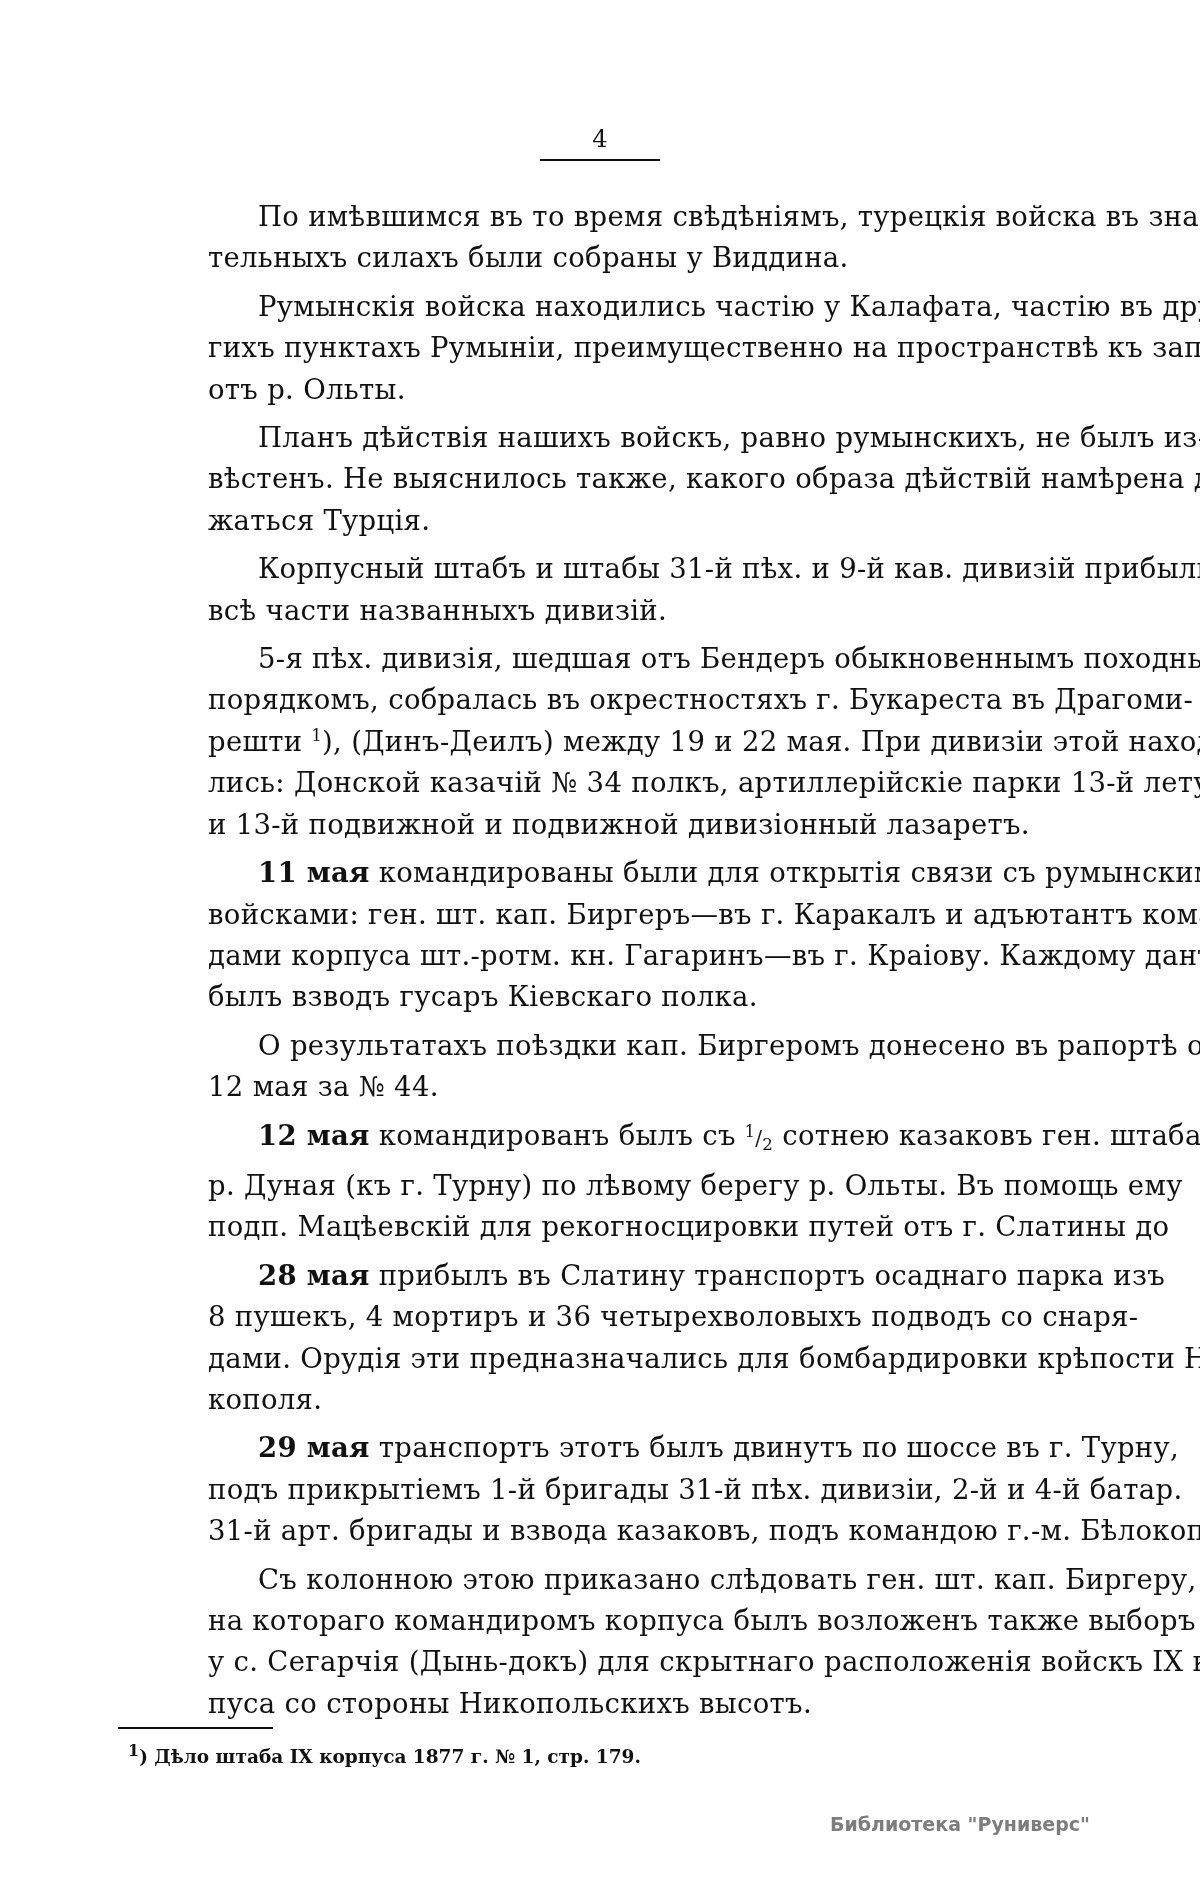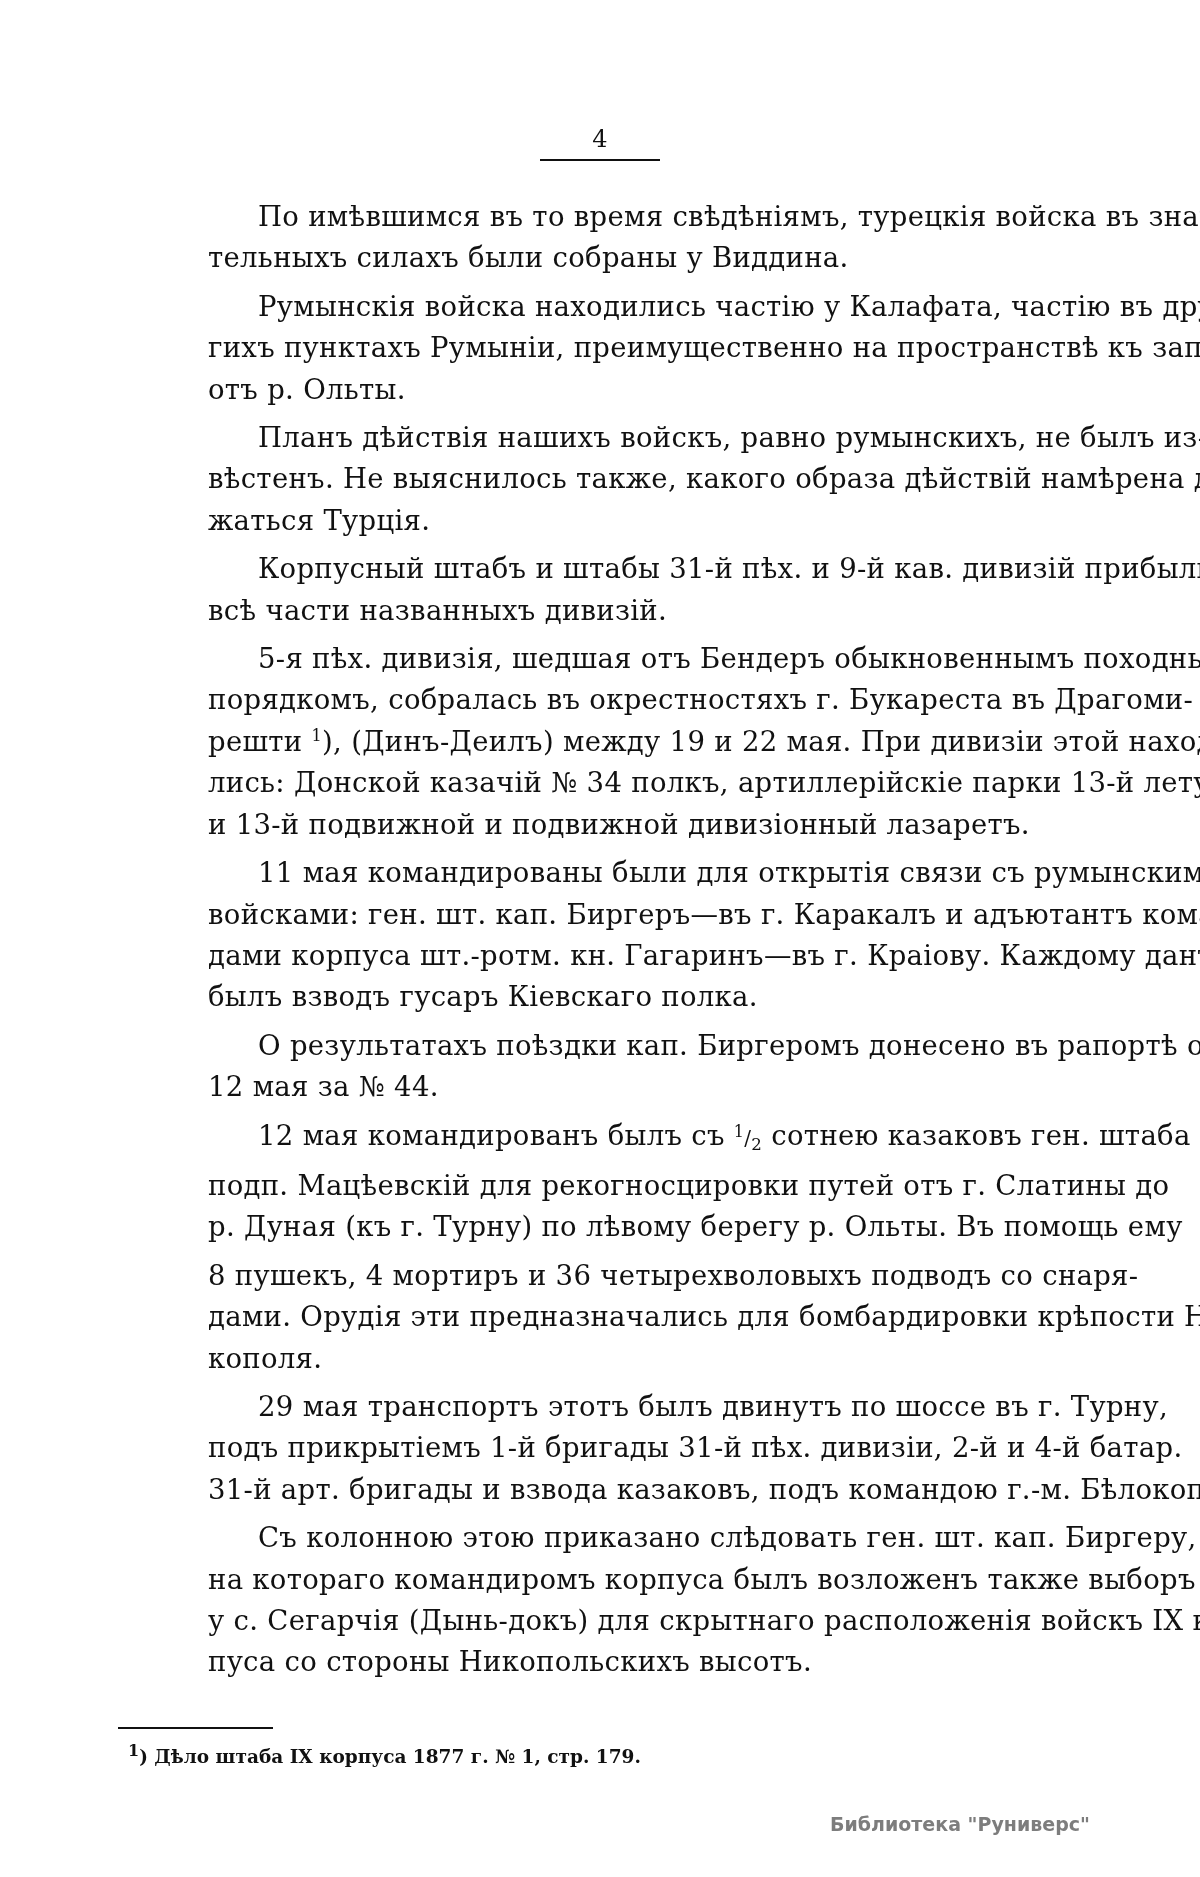--- a/index.html
+++ b/index.html
@@ -53,21 +53,21 @@
       text-align-last: justify;
       white-space: nowrap;
     }
     .line.last {
       text-align-last: left;
     }
     .line.first {
       padding-left: 50px;
     }
     .b {
-      font-weight: normal;
+      font-weight: bold;
     }
     .i {
     }
     sup {
       font-size: 16px;
       line-height: 0;
       vertical-align: super;
     }
     .frac {
       font-size: 20px;
@@ -145,25 +145,26 @@
     <span class="line last">былъ взводъ гусаръ Кіевскаго полка.</span>
   </p>
 
   <p class="para">
     <span class="line first"><span>О результатахъ поѣздки кап. </span><span class="i">Биргеромъ</span><span> донесено въ рапортѣ отъ</span></span>
     <span class="line last">12 мая за № 44.</span>
   </p>
 
   <p class="para">
     <span class="line first"><span class="b">12 мая</span><span> командированъ былъ съ </span><span class="frac"><sup>1</sup>/<sub>2</sub></span><span> сотнею казаковъ ген. штаба</span></span>
+    <span class="line">р. Дуная (къ г. Турну) по лѣвому берегу р. Ольты. Въ помощь ему</span>
     <span class="line"><span>подп. </span><span class="i">Мацѣевскій</span><span> для рекогносцировки путей отъ г. Слатины до</span></span>
-    <span class="line">р. Дуная (къ г. Турну) по лѣвому берегу р. Ольты. Въ помощь ему</span>
   </p>
 
   <p class="para">
+    <span class="line first"><span class="b">28 мая</span><span> прибылъ въ Слатину транспортъ осаднаго парка изъ</span></span>
     <span class="line">8 пушекъ, 4 мортиръ и 36 четырехволовыхъ подводъ со снаря-</span>
     <span class="line">дами. Орудія эти предназначались для бомбардировки крѣпости Ни-</span>
     <span class="line last">кополя.</span>
   </p>
 
   <p class="para">
     <span class="line first"><span class="b">29 мая</span><span> транспортъ этотъ былъ двинутъ по шоссе въ г. Турну,</span></span>
     <span class="line">подъ прикрытіемъ 1-й бригады 31-й пѣх. дивизіи, 2-й и 4-й батар.</span>
     <span class="line last"><span>31-й арт. бригады и взвода казаковъ, подъ командою г.-м. </span><span class="i">Бѣлокопытова.</span></span>
   </p>

